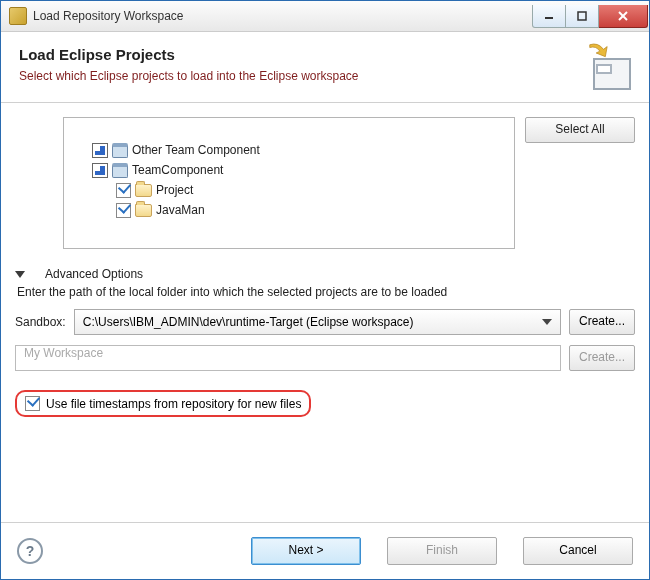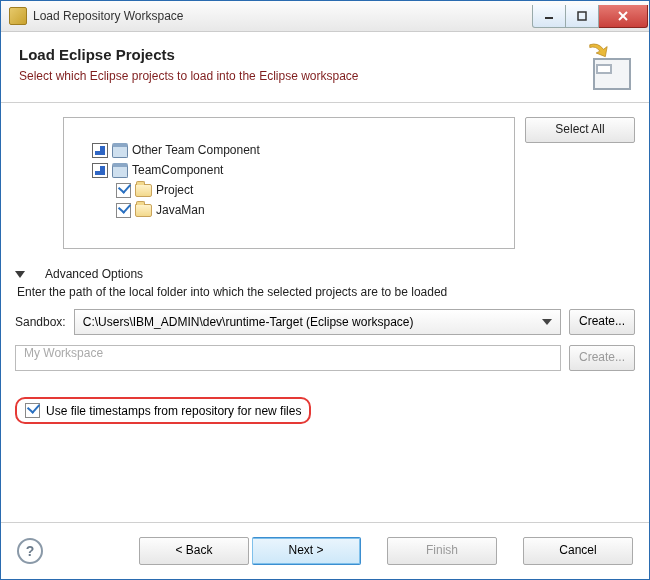--- a/index.html
+++ b/index.html
@@ -46,21 +46,21 @@
 .tw { width: 0; height: 0; border-left: 5px solid transparent; border-right: 5px solid transparent; border-top: 7px solid #3b3b3b; }
 .adv-desc { margin: 2px 0 10px 2px; color: #222; }
 .form-row { display: flex; align-items: center; gap: 8px; margin-bottom: 10px; }
 .form-label { color: #222; }
 .select { flex: 1; height: 24px; border: 1px solid #aaa; background: linear-gradient(to bottom,#fff,#eee); display: flex; align-items: center; padding: 0 22px 0 8px; position: relative; }
 .select::after { content: ""; position: absolute; right: 8px; top: 9px; width: 0; height: 0; border-left: 5px solid transparent; border-right: 5px solid transparent; border-top: 6px solid #444; }
 .small-btn { width: 64px; height: 24px; border: 1px solid #aaa; background: linear-gradient(#fdfdfd,#e7e7e7); text-align: center; line-height: 22px; border-radius: 2px; }
 .small-btn.disabled { color: #9a9a9a; }
 .chk-row { display: flex; align-items: center; gap: 6px; margin-bottom: 6px; }
 .text-input { flex: 1; height: 24px; border: 1px solid #bbb; background: #fff; color: #aaa; padding: 0 8px; display: flex; align-items: flex-start; }
-.highlight-row { display: inline-flex; align-items: center; gap: 6px; border: 2px solid #e53935; border-radius: 10px; padding: 4px 8px; margin-top: 16px; }
+.highlight-row { display: inline-flex; align-items: center; gap: 6px; border: 2px solid #e53935; border-radius: 10px; padding: 4px 8px; margin-top: 9px; }
 
 .footer { border-top: 1px solid #d0d0d0; padding: 14px 16px; display: flex; align-items: center; gap: 4px; }
 .help { width: 22px; height: 22px; border: 2px solid #8a99a8; border-radius: 50%; color: #6a7a8a; display: flex; align-items: center; justify-content: center; font-weight: bold; font-size: 14px; margin-right: auto; }
 .nav-btn { width: 108px; height: 26px; border: 1px solid #aaa; background: linear-gradient(#fdfdfd,#e7e7e7); text-align: center; line-height: 24px; border-radius: 2px; }
 .nav-btn.primary { border-color: #3b8ed0; background: linear-gradient(#eaf5fd,#cde8f9); box-shadow: 0 0 0 1px #7fc0eb inset; }
 .nav-btn.disabled { color: #9a9a9a; }
 .nav-btn + .nav-btn.adj { border-left: none; margin-left: -1px; }
 .gap { width: 18px; }
 </style>
 </head>
@@ -157,20 +157,19 @@
 
       <div class="highlight-row">
         <span class="chk on"></span>
         <span>Use file timestamps from repository for new files</span>
       </div>
     </div>
   </div>
 
   <div class="footer">
     <div class="help">?</div>
-    <div class="nav-btn">&lt; Back</div>
     <div class="nav-btn primary adj">Next &gt;</div>
     <div class="gap"></div>
     <div class="nav-btn disabled">Finish</div>
     <div class="gap"></div>
     <div class="nav-btn">Cancel</div>
   </div>
 </div>
 
 </body></html>

